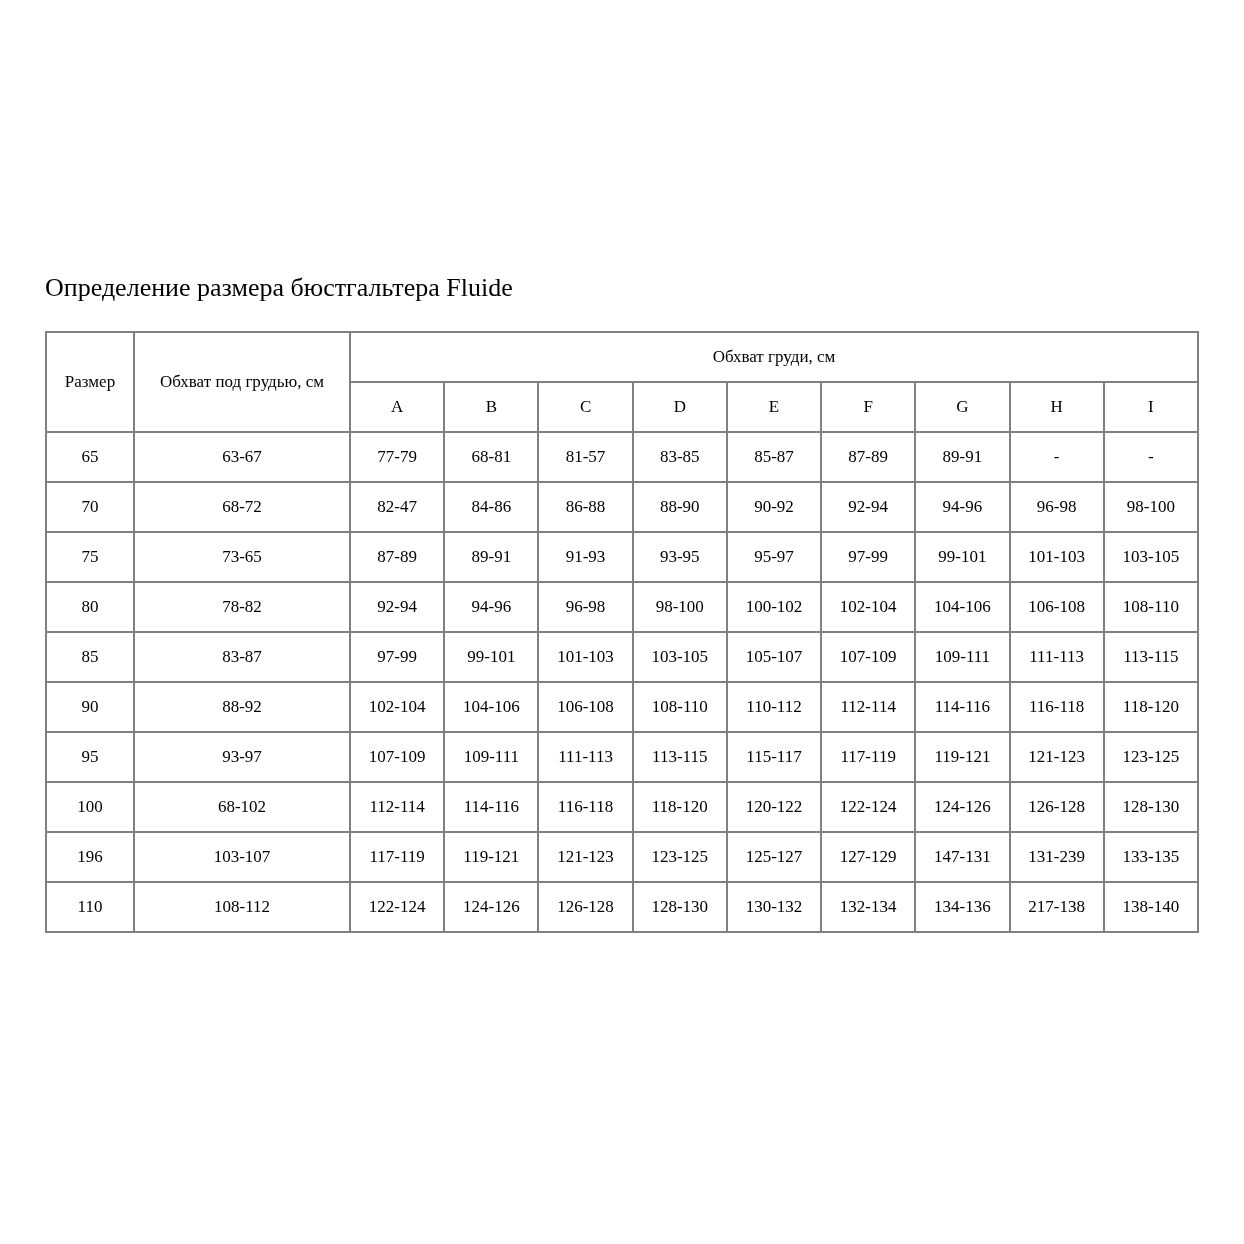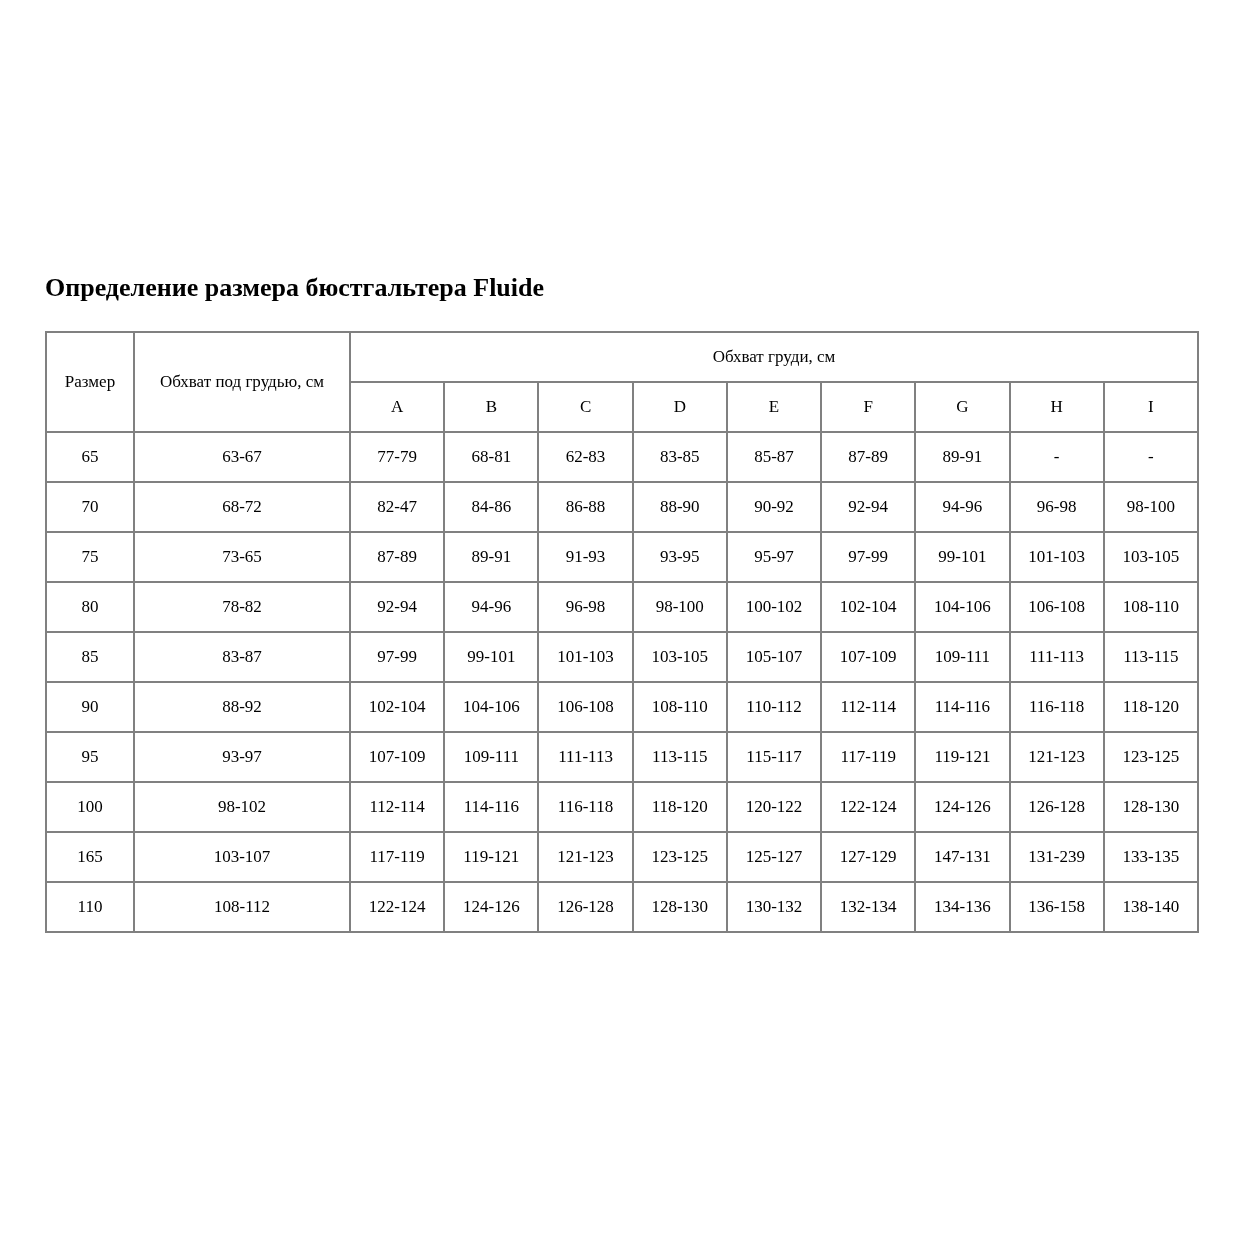--- a/index.html
+++ b/index.html
@@ -14,21 +14,21 @@
     font-family: "Liberation Serif", "DejaVu Serif", serif;
     color: #000000;
   }
   .page {
     padding: 272px 45px 0 45px;
     box-sizing: border-box;
   }
   .title {
     margin: 0 0 28px 0;
     font-size: 26px;
-    font-weight: bold;
+    font-weight: normal;
     line-height: 1.2;
     font-family: "Liberation Serif", "DejaVu Serif", serif;
   }
   table.size-table {
     border-collapse: collapse;
     table-layout: fixed;
     width: 1154px;
   }
   table.size-table th,
   table.size-table td {
@@ -71,21 +71,21 @@
           <th>H</th>
           <th>I</th>
         </tr>
     </thead>
     <tbody id="size-table-body">
         <tr>
           <td>65</td>
           <td>63-67</td>
           <td>77-79</td>
           <td>68-81</td>
-          <td>62-83</td>
+          <td>81-57</td>
           <td>83-85</td>
           <td>85-87</td>
           <td>87-89</td>
           <td>89-91</td>
           <td>-</td>
           <td>-</td>
         </tr>
         <tr>
           <td>70</td>
           <td>68-72</td>
@@ -159,33 +159,33 @@
           <td>111-113</td>
           <td>113-115</td>
           <td>115-117</td>
           <td>117-119</td>
           <td>119-121</td>
           <td>121-123</td>
           <td>123-125</td>
         </tr>
         <tr>
           <td>100</td>
-          <td>98-102</td>
+          <td>68-102</td>
           <td>112-114</td>
           <td>114-116</td>
           <td>116-118</td>
           <td>118-120</td>
           <td>120-122</td>
           <td>122-124</td>
           <td>124-126</td>
           <td>126-128</td>
           <td>128-130</td>
         </tr>
         <tr>
-          <td>165</td>
+          <td>196</td>
           <td>103-107</td>
           <td>117-119</td>
           <td>119-121</td>
           <td>121-123</td>
           <td>123-125</td>
           <td>125-127</td>
           <td>127-129</td>
           <td>147-131</td>
           <td>131-239</td>
           <td>133-135</td>
@@ -193,18 +193,18 @@
         <tr>
           <td>110</td>
           <td>108-112</td>
           <td>122-124</td>
           <td>124-126</td>
           <td>126-128</td>
           <td>128-130</td>
           <td>130-132</td>
           <td>132-134</td>
           <td>134-136</td>
-          <td>136-158</td>
+          <td>217-138</td>
           <td>138-140</td>
         </tr>
       </tbody>
   </table>
 </div>
 
 </body></html>

